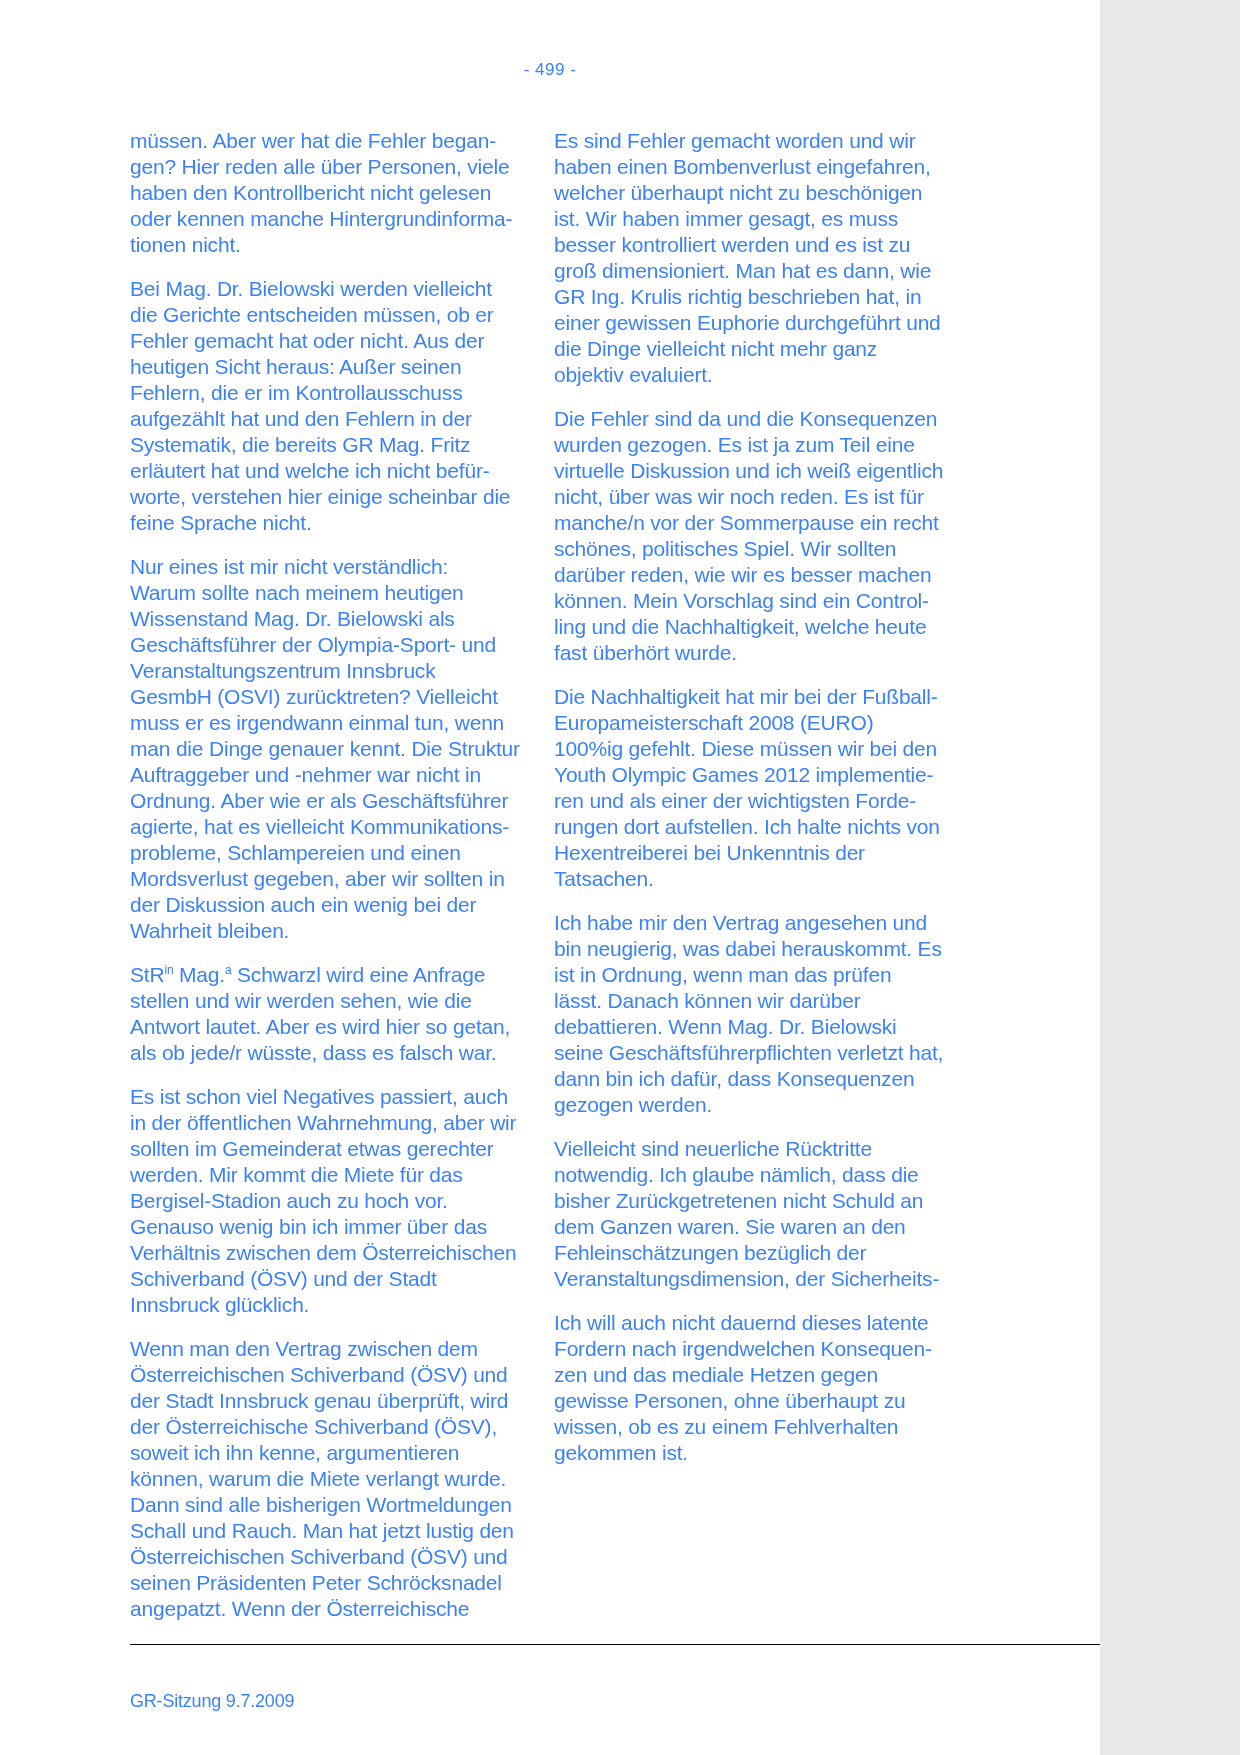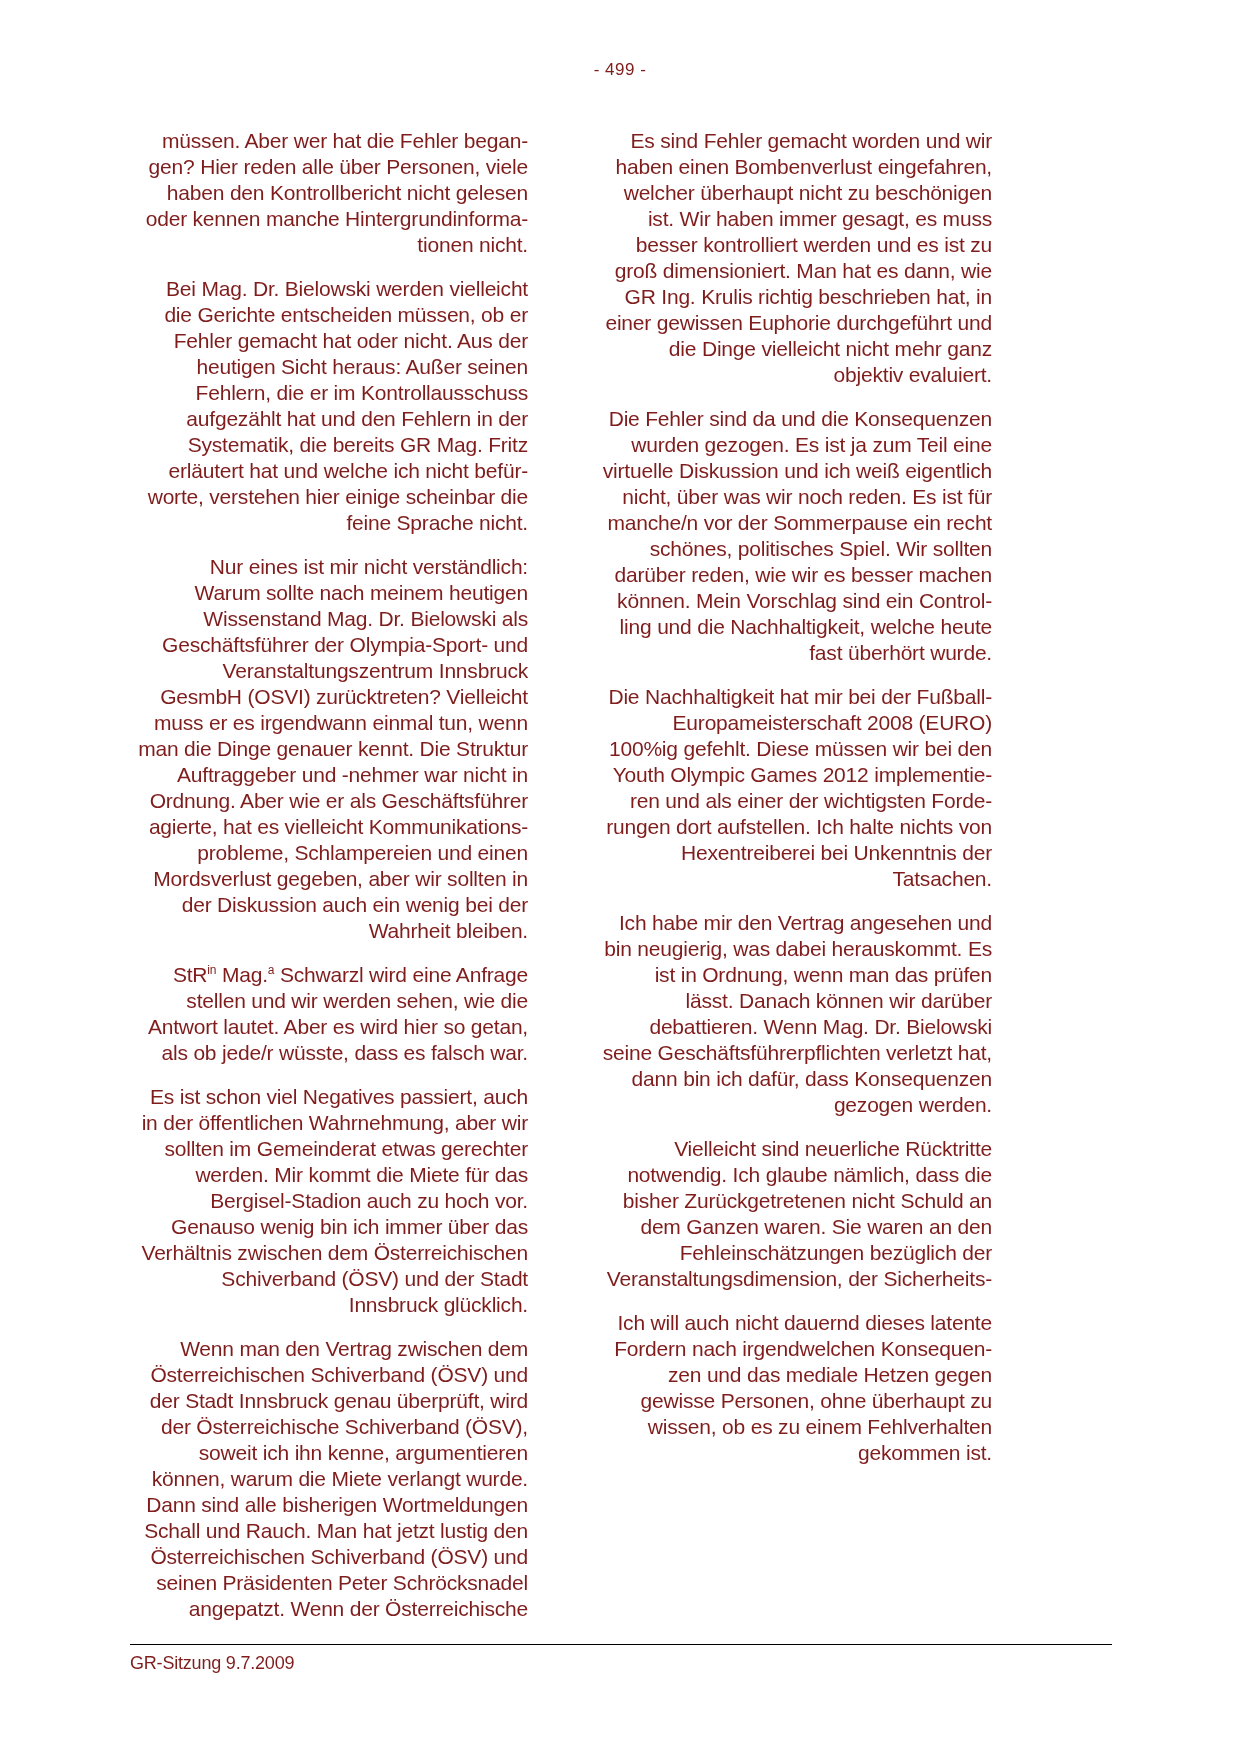--- a/index.html
+++ b/index.html
@@ -2,43 +2,42 @@
 <html><head>
 <meta charset="utf-8">
 <style>
   html, body {
     margin: 0;
     padding: 0;
     background: #e8e8e8;
   }
   .page {
     position: relative;
-    width: 1240px;
+    width: 1100px;
     height: 1755px;
     background: #ffffff;
     font-family: "Liberation Sans", sans-serif;
-    color: #7f1d1d;
+    color: #3b82f6;
     overflow: hidden;
   }
   .page-number {
     position: absolute;
     top: 60px;
     left: 0;
     width: 100%;
     text-align: center;
     font-size: 17px;
     letter-spacing: 0.5px;
   }
   .content {
     position: absolute;
     top: 128px;
     left: 130px;
     display: flex;
-    gap: 34px;
-    text-align: right;
+    gap: 26px;
   }
   .col {
     width: 398px;
     flex: 0 0 auto;
   }
   .col.right {
     width: 430px;
   }
   p.para {
     margin: 0 0 18px 0;
@@ -54,21 +53,21 @@
   }
   .footer-rule {
     position: absolute;
     top: 1644px;
     left: 130px;
     width: 982px;
     border-top: 1.6px solid #000;
   }
   .footer-text {
     position: absolute;
-    top: 1653px;
+    top: 1691px;
     left: 130px;
     font-size: 18px;
     letter-spacing: -0.2px;
   }
 </style>
 </head>
 <body>
 
 <div class="page">
   <div class="page-number">- 499 -</div>

